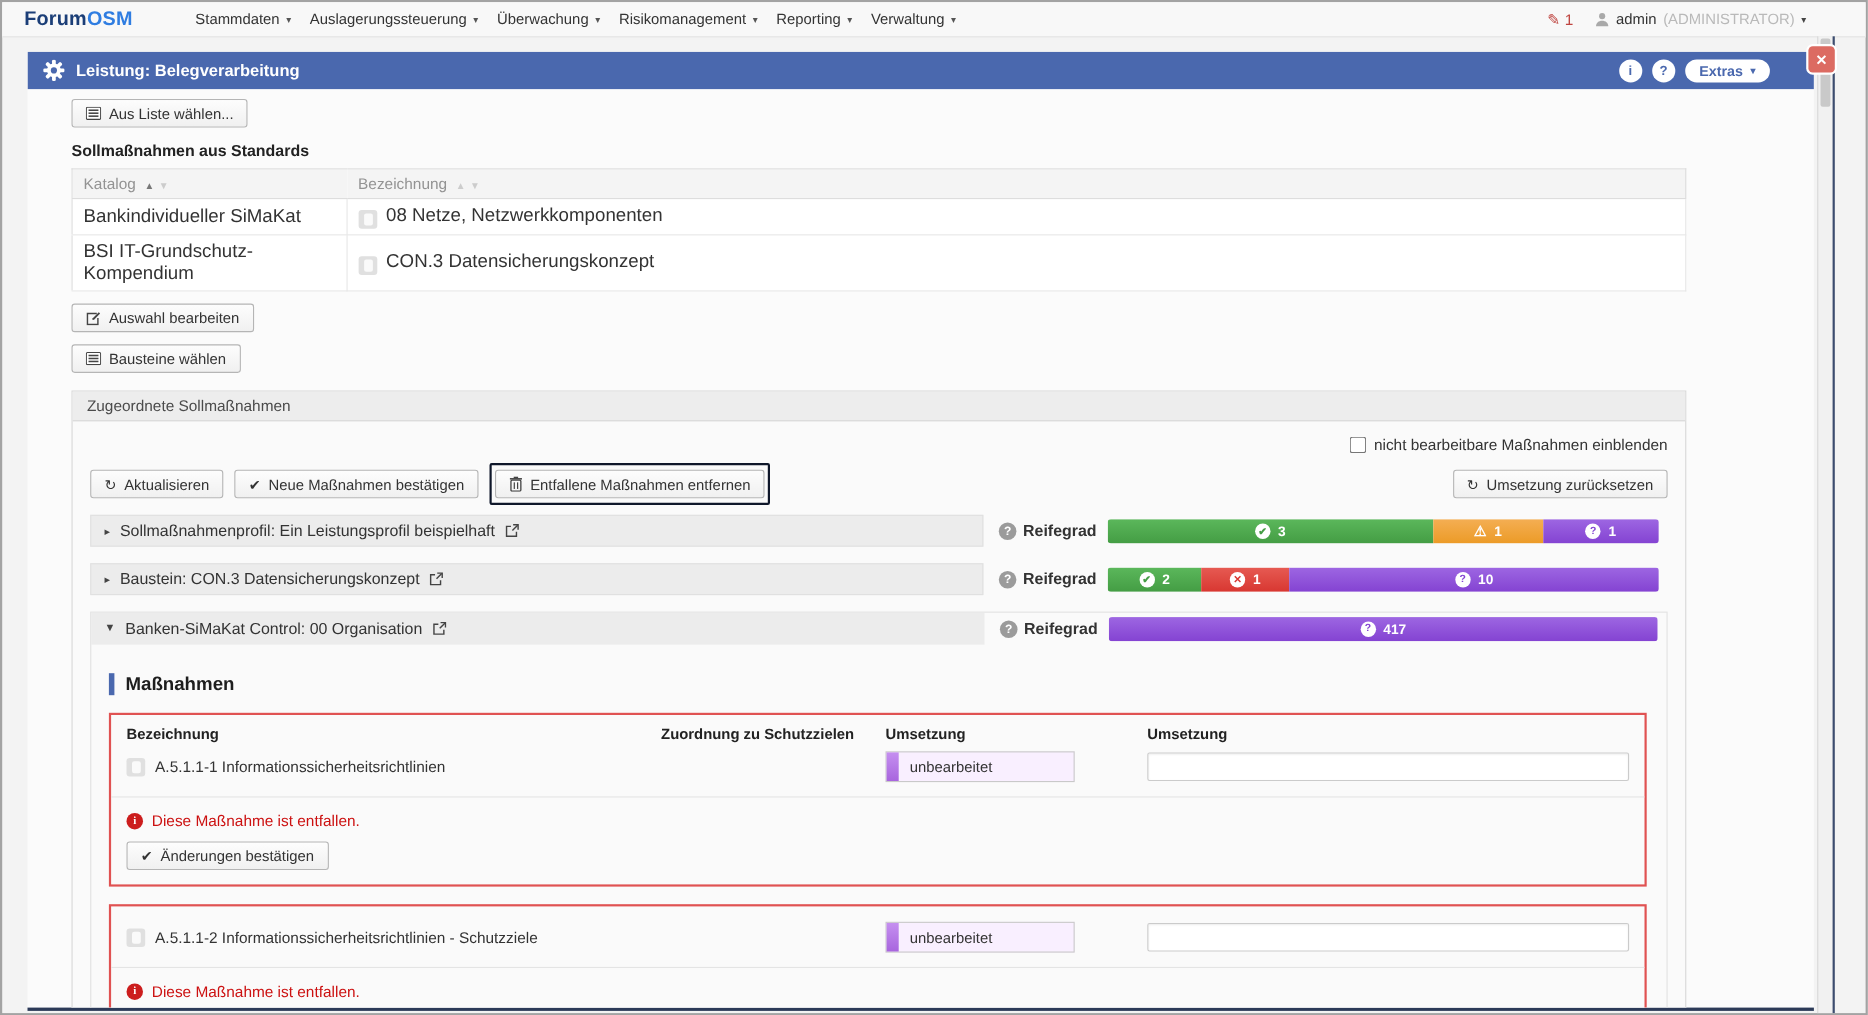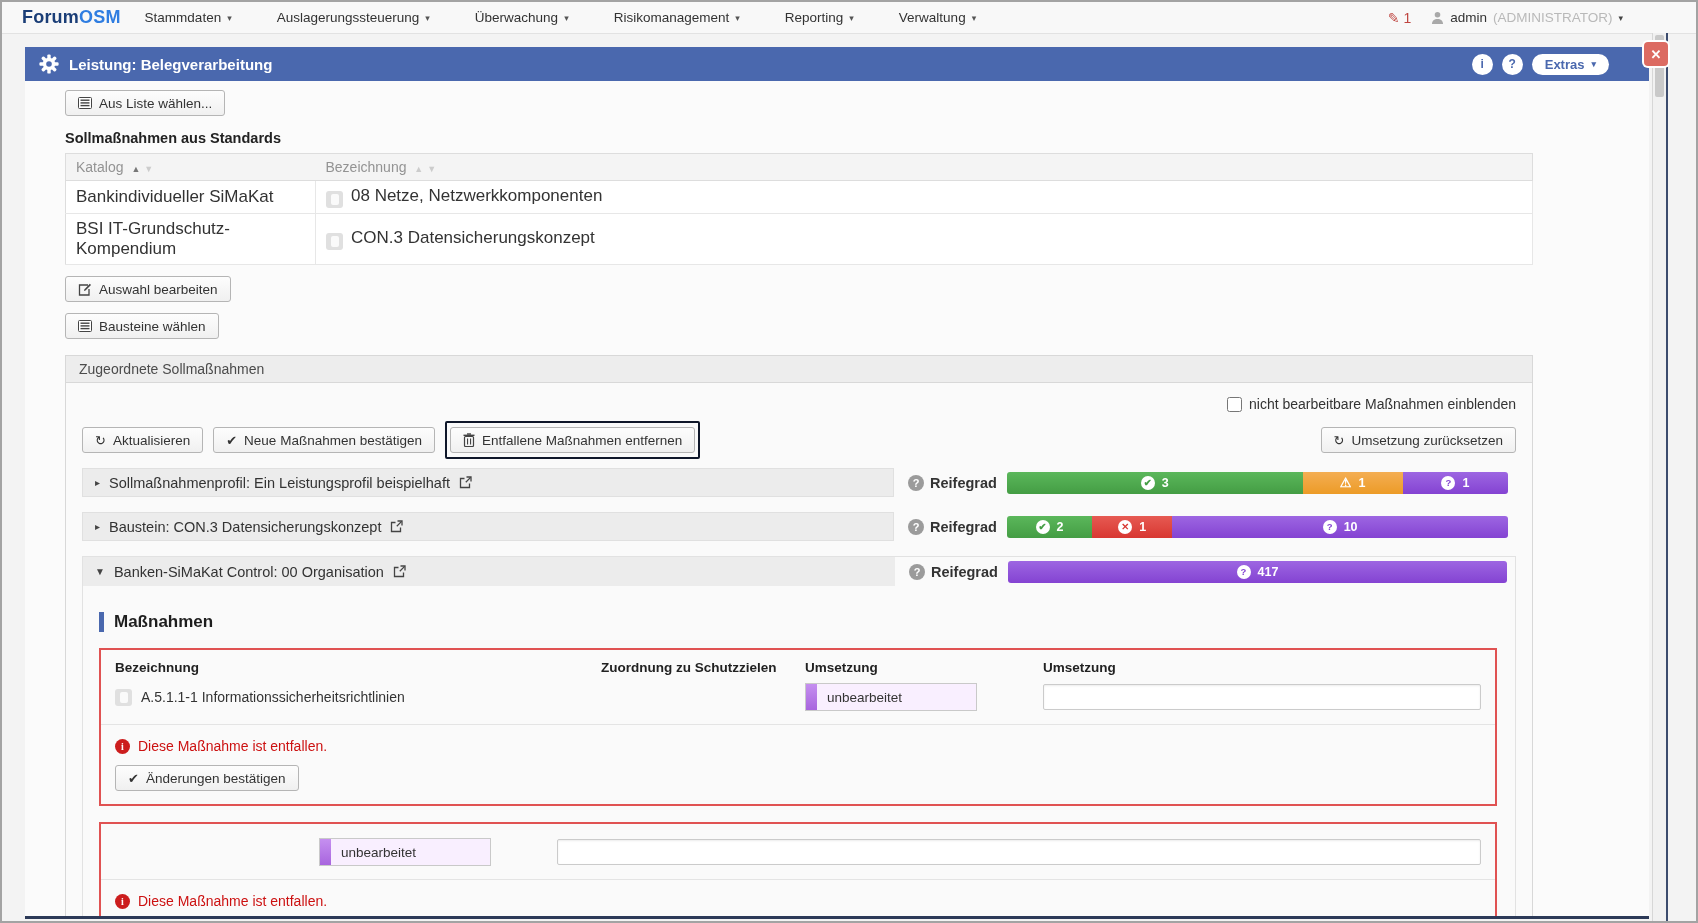--- a/index.html
+++ b/index.html
@@ -4,28 +4,28 @@
 <style>
   * { box-sizing: border-box; margin: 0; padding: 0; }
   html,body { width:1698px; height:923px; overflow:hidden; }
   body { font-family:"Liberation Sans", sans-serif; background:#d9d9d9; font-size:14px; color:#333; }
   .window { position:absolute; inset:0; border:2px solid #a3a3a3; background:#f3f3f3; }
 
   
   .topbar { height:32px; background:#f8f8f8; border-bottom:1px solid #e2e2e2; display:flex; align-items:center; padding:0 20px; }
   .brand { font-size:18px; font-weight:bold; letter-spacing:.2px; cursor:pointer; }
   .brand .b1 { color:#1b3e77; } .brand .b2 { color:#2f7de1; }
-  .nav { display:flex; gap:45px; margin-left:24px; }
+  .nav { display:flex; gap:17px; margin-left:57px; }
   .nav-item { display:flex; align-items:center; gap:6px; font-size:13.5px; color:#333; cursor:pointer; }
   .nav-caret { font-size:9px; color:#555; }
   .topbar-right { margin-left:auto; display:flex; align-items:center; gap:20px; }
   .edits { display:flex; align-items:center; gap:4px; color:#bf4540; cursor:pointer; }
   .edits .pencil { font-size:14px; }
   .edits .cnt { font-size:14px; }
-  .usermenu { display:flex; align-items:center; gap:6px; cursor:pointer; margin-right:53px; }
+  .usermenu { display:flex; align-items:center; gap:6px; cursor:pointer; margin-right:34px; }
   .usermenu .uname { color:#333; font-size:13.5px; }
   .usermenu .urole { color:#b9b9b9; font-size:13.5px; }
   .usermenu .nav-caret { color:#444; }
 
   
   .scrollbar { position:absolute; top:31px; right:28px; bottom:0; width:16px; background:#f1f1f1; border-left:1px solid #d7d7d7; border-right:2px solid #3c4c6e; }
   .scroll-thumb { position:absolute; top:2px; left:2px; right:2px; height:62px; background:#c9c9c9; border-radius:2px; }
   .close-btn { position:absolute; top:40px; right:28px; width:24px; height:24px; background:#dc6b62; color:#fff; border-radius:4px; display:flex; align-items:center; justify-content:center; font-size:13px; font-weight:bold; cursor:pointer; z-index:6; box-shadow:0 0 0 2px #fff; }
 
   
@@ -411,20 +411,26 @@
                   <div class="confirm-row">
                     <button class="btn">
                         <span class="bicon">✔</span>
                         <span>Änderungen bestätigen</span>
                       </button>
                   </div>
                 </div>
 
                 <div class="card">
                   <div class="cols item-row" style="margin-top:4px;">
+                    <div class="c-name m-name">
+                      <span class="doc-badge" style="margin-right:0">
+                          <i></i>
+                        </span>
+                      <span>A.5.1.1-2 Informationssicherheitsrichtlinien - Schutzziele</span>
+                    </div>
                     <div class="c-prot"></div>
                     <div class="c-impl">
                       <div class="impl-select">
                         <span class="impl-strip"></span>
                         <span>unbearbeitet</span>
                       </div>
                     </div>
                     <div class="c-comm">
                       <input class="comm-input" type="text" value="" style="">
                     </div>

